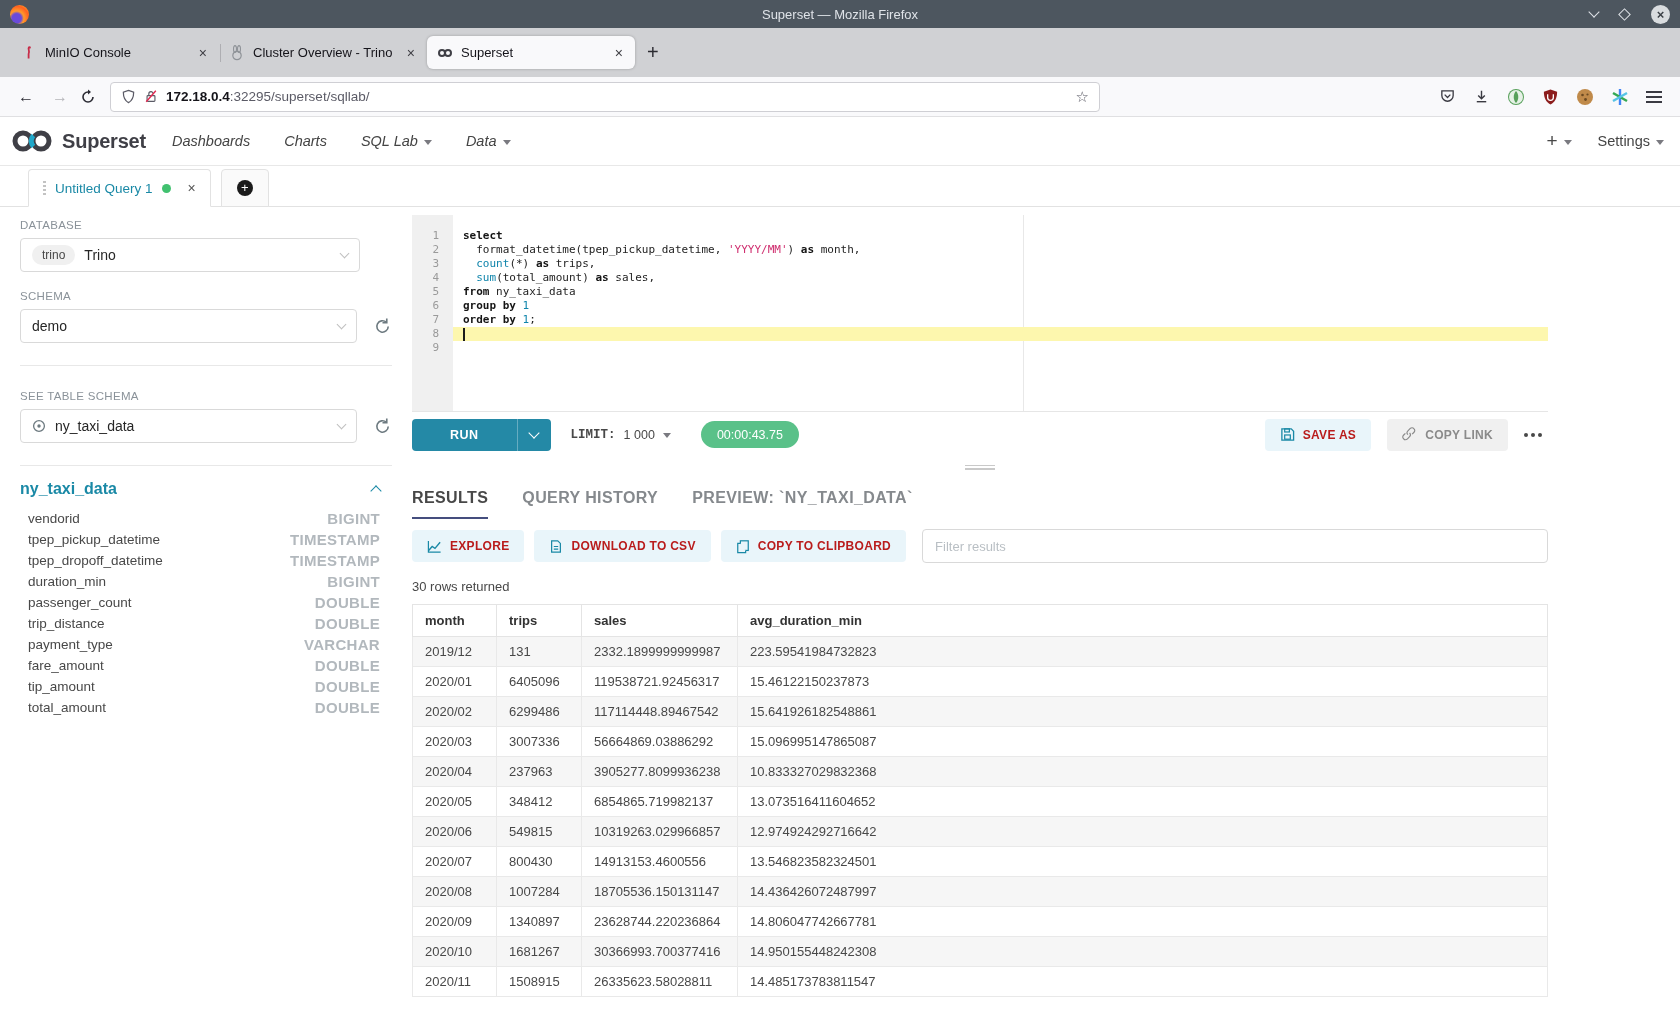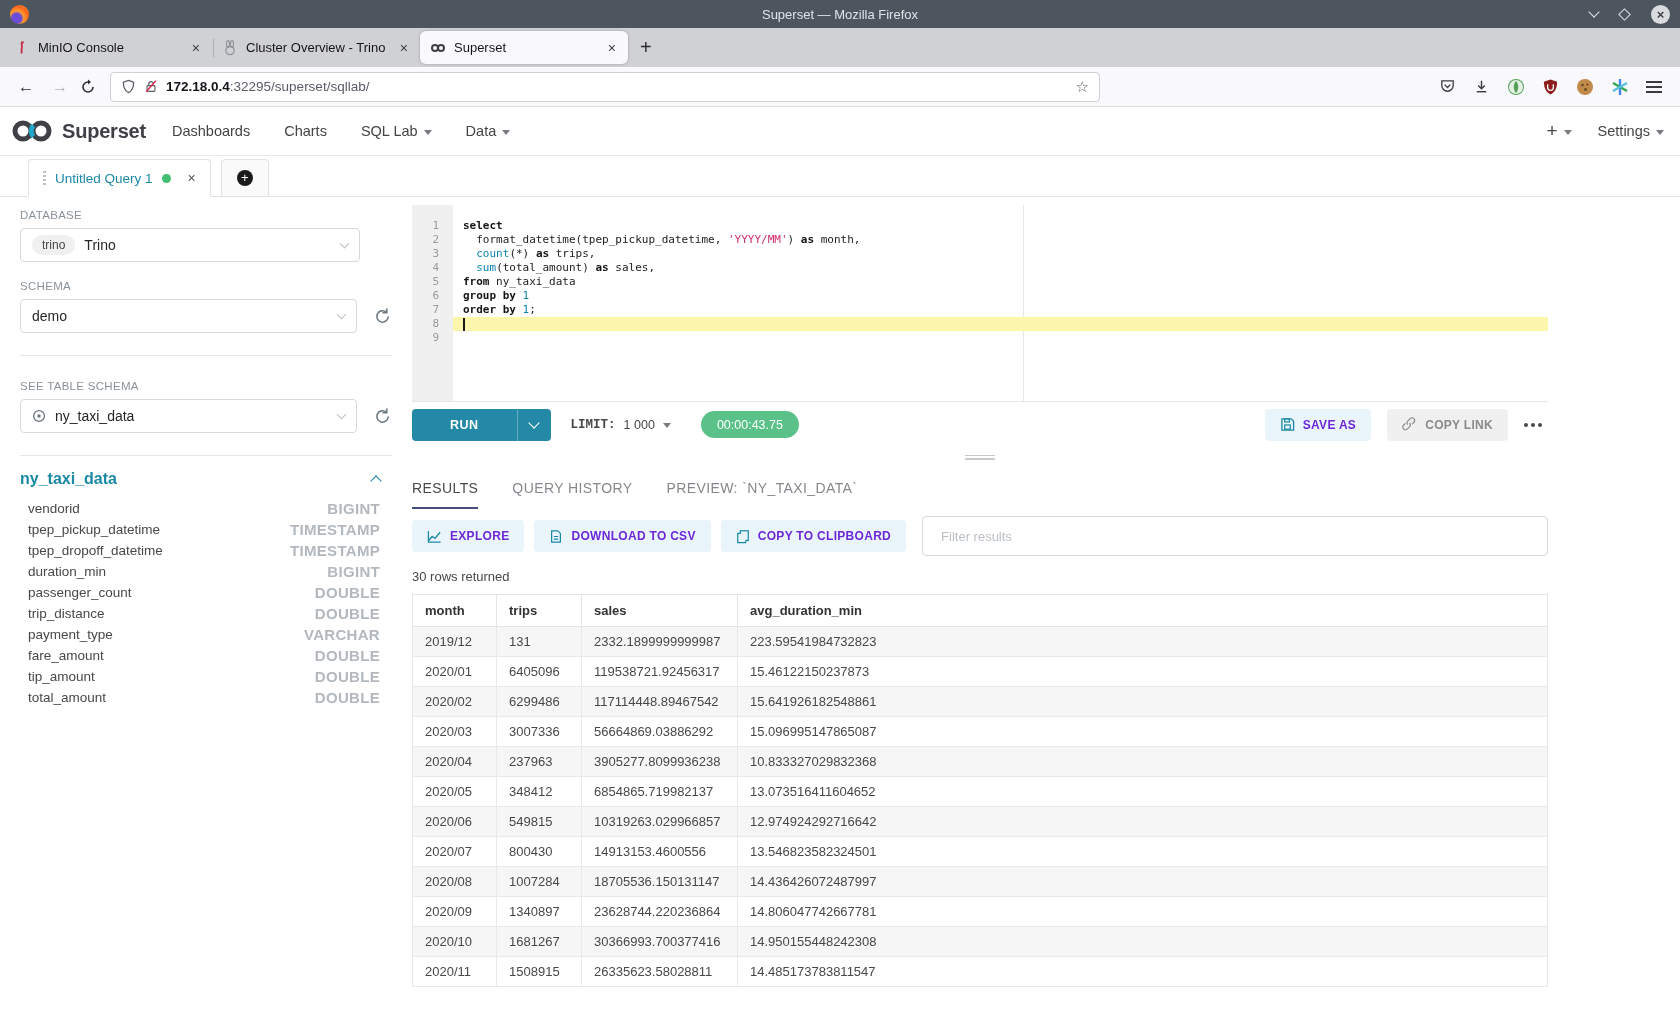--- a/index.html
+++ b/index.html
@@ -11,21 +11,21 @@
   .titlebar { height:28px; background:#4d565f; display:flex; align-items:center; padding:0 10px; position:relative; flex:0 0 auto; }
   .fx-logo { width:19px; height:19px; border-radius:50%;
     background:radial-gradient(circle at 35% 70%, #6a4bda 0 26%, #ff9a2a 40%, #ff6120 66%, #ffd02a 100%); }
   .win-title { position:absolute; left:0; right:0; text-align:center; color:#dfe3e8; font-size:13px; }
   .win-controls { margin-left:auto; display:flex; align-items:center; gap:22px; z-index:2; }
   .chev { display:inline-block; width:8px; height:8px; border-right:1.6px solid #dfe3e8; border-bottom:1.6px solid #dfe3e8; transform:rotate(45deg); margin-top:-4px; }
   .diamond { display:inline-block; width:9px; height:9px; border:1.6px solid #dfe3e8; transform:rotate(45deg); }
   .closebtn { width:19px; height:19px; border-radius:50%; background:#d9dcdf; color:#3a3f45; font-size:13px; line-height:19px; text-align:center; font-weight:bold; }
 
   
-  .tabstrip { height:39px; background:#d0d1d4; display:flex; align-items:center; padding:0 4px; flex:0 0 auto; }
+  .tabstrip { height:49px; background:#d0d1d4; display:flex; align-items:center; padding:0 11px; flex:0 0 auto; }
   .btab { width:208px; height:33px; display:flex; align-items:center; padding:0 8px 0 10px; border-radius:6px; color:#15141a; font-size:13px; position:relative; }
   .btab .sep { position:absolute; right:-2px; width:1px; height:18px; background:#aeaeb2; }
   .btab.active { background:#f9f9fb; box-shadow:0 0 3px rgba(0,0,0,.25); }
   .btab .t-title { margin-left:8px; white-space:nowrap; overflow:hidden; flex:1; }
   .t-close { color:#3e3e44; font-size:14px; padding:0 4px; }
   .newtab { font-size:20px; color:#2b2b31; padding:0 12px; }
   .ticon { width:16px; height:16px; flex:0 0 auto; }
 
   
   .urlbar { height:40px; background:#f9f9fb; display:flex; align-items:center; padding:0 12px; gap:6px; border-bottom:1px solid #e0e0e2; flex:0 0 auto; }
@@ -35,21 +35,21 @@
   .url-text { font-size:13.5px; color:#15141a; }
   .url-text .greyed { color:#5b5b66; }
   .url-star { margin-left:auto; color:#5b5b66; font-size:15px; }
   .ub-icons { margin-left:auto; display:flex; align-items:center; gap:17px; padding-right:6px; }
   .ham { width:16px; height:12px; background:repeating-linear-gradient(#3a3a42 0 2px, transparent 2px 5px); }
 
   
   .navbar { height:49px; background:#fff; border-bottom:1px solid #e8e8e8; display:flex; align-items:center; padding:0 16px 0 10px; flex:0 0 auto; }
   .brand { display:flex; align-items:center; gap:8px; }
   .brand-name { font-size:20px; font-weight:bold; color:#3f3f46; letter-spacing:-0.2px; }
-  .nav-items { display:flex; align-items:center; gap:34px; margin-left:26px; }
+  .nav-items { display:flex; align-items:center; gap:34px; margin-left:26px;font-style:italic; }
   .nav-item { font-size:14.5px; color:#444; display:flex; align-items:center; gap:6px; }
   .caret { width:0; height:0; border-left:4px solid transparent; border-right:4px solid transparent; border-top:5px solid #7a7a80; margin-top:2px; }
   .nav-right { margin-left:auto; display:flex; align-items:center; gap:26px; }
   .plus-glyph { font-size:19px; color:#484848; }
 
   
   .workspace { flex:1; display:flex; flex-direction:column; min-height:0; }
   .querytabs { height:41px; border-bottom:1px solid #e2e2e2; display:flex; align-items:flex-end; padding-left:28px; flex:0 0 auto; }
   .qtab { height:38px; margin-bottom:-1px; background:#fff; border:1px solid #e2e2e2; border-bottom:1px solid #fff; border-radius:4px 4px 0 0; display:flex; align-items:center; padding:0 14px; gap:9px; }
   .dragdots { width:3px; height:14px; background:repeating-linear-gradient(#c3c3c3 0 2px, transparent 2px 4px); }
@@ -99,34 +99,34 @@
   .sql-toolbar { height:46px; border-top:1px solid #e6e6e6; display:flex; align-items:center; flex:0 0 auto; }
   .run-btn { display:flex; height:32px; background:#2489a6; border-radius:4px; color:#fff; overflow:hidden; }
   .run-main { padding:0 38px; line-height:32px; font-size:12.5px; font-weight:bold; letter-spacing:.5px; }
   .run-caret { width:34px; border-left:1px solid rgba(255,255,255,.3); display:flex; align-items:center; justify-content:center; }
   .run-caret .chevw { width:8px; height:8px; border-right:1.7px solid #fff; border-bottom:1.7px solid #fff; transform:rotate(45deg); margin-top:-3px; }
   .limit-group { margin-left:20px; display:flex; align-items:center; gap:8px; font-size:12.5px; color:#484848; }
   .limit-label { font-weight:bold;font-family:Liberation Mono, monospace; }
   .timer-pill { margin-left:30px; height:27px; border-radius:14px; background:#5ac189; color:#fff; font-size:12.5px; display:flex; align-items:center; padding:0 16px; }
   .tb-right { margin-left:auto; display:flex; align-items:center; }
   .btn { height:32px; border-radius:4px; display:flex; align-items:center; gap:8px; padding:0 15px; font-size:12px; font-weight:bold; letter-spacing:.3px; }
-  .btn-light { background:#e9f5fa; color:#6d28d9; }
+  .btn-light { background:#e9f5fa; color:#b91c1c; }
   .btn-grey { background:#f0f0f0; color:#8a8a8a; margin-left:16px; }
   .more-dots { margin:0 6px 0 16px; display:flex; gap:3px; }
   .more-dots i { width:4px; height:4px; border-radius:50%; background:#484848; }
 
   
   .splitter { height:20px; display:flex; flex-direction:column; align-items:center; justify-content:center; gap:2px; flex:0 0 auto; }
   .splitter i { width:30px; height:1.5px; background:#c9c9c9; }
   .south-tabs { height:42px; display:flex; gap:34px; flex:0 0 auto; }
-  .stab { display:flex; align-items:center; font-size:14px; font-weight:normal; letter-spacing:.4px; color:#85898d; position:relative; height:100%; }
+  .stab { display:flex; align-items:center; font-size:16px; font-weight:bold; letter-spacing:.4px; color:#85898d; position:relative; height:100%; }
   .stab.active { color:#484848; }
   .stab.active::after { content:""; position:absolute; left:0; right:0; bottom:0; height:2.5px; background:#454e7e; }
   .result-actions { margin-top:10px; height:34px; display:flex; align-items:center; gap:10px; flex:0 0 auto; }
-  .filter-input { flex:1; height:40px; margin-left:6px; border:1px solid #d9d9d9; border-radius:4px; padding:0 18px; font-size:13px; color:#484848; font-family:"Liberation Sans", sans-serif; outline:none; }
+  .filter-input { flex:1; height:34px; margin-left:6px; border:1px solid #d9d9d9; border-radius:4px; padding:0 12px; font-size:13px; color:#484848; font-family:"Liberation Sans", sans-serif; outline:none; }
   .filter-input::placeholder { color:#b9bfc4; }
   .rows-returned { margin:16px 0 10px; font-size:13px; color:#484848; flex:0 0 auto; }
   .results-table-wrap { flex:1; min-height:0; overflow:hidden; }
   table.results { width:100%; border-collapse:collapse; font-size:13px; }
   table.results th { text-align:left; font-weight:bold; color:#333; background:#fff; border:1px solid #e4e4e4; padding:8px 12px; }
   table.results td { color:#484848; border:1px solid #e9e9e9; padding:7px 12px; }
   table.results tbody tr:nth-child(odd) td { background:#f6f6f6; }
 
   svg { display:block; }
 </style>

